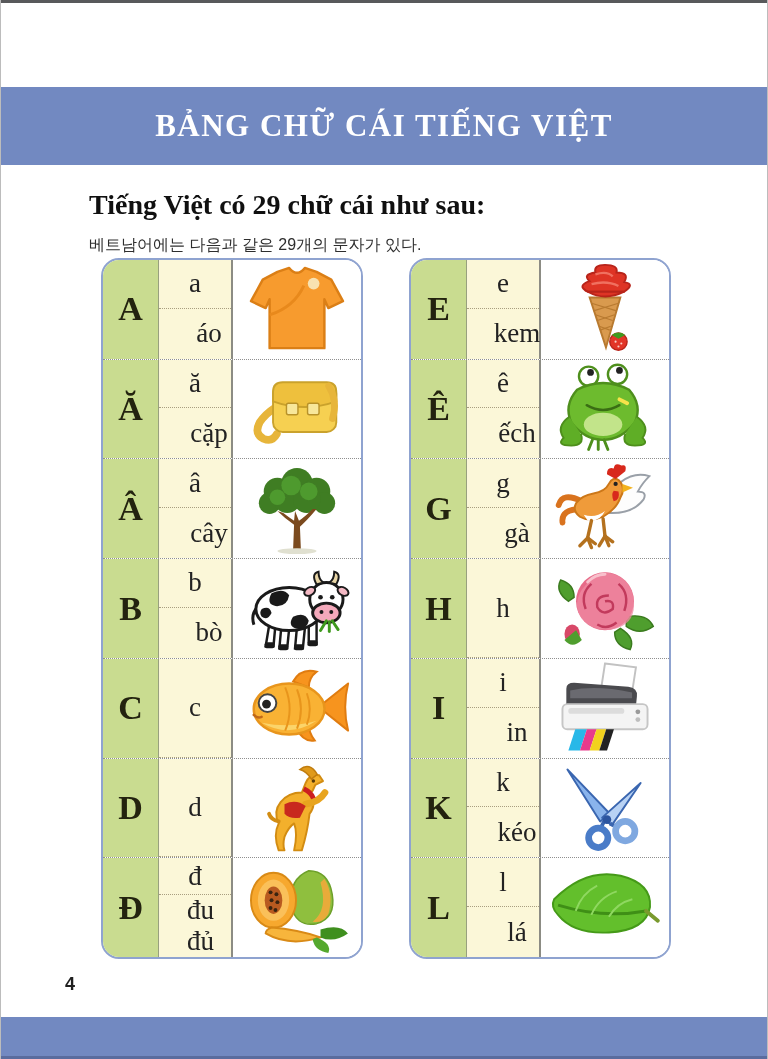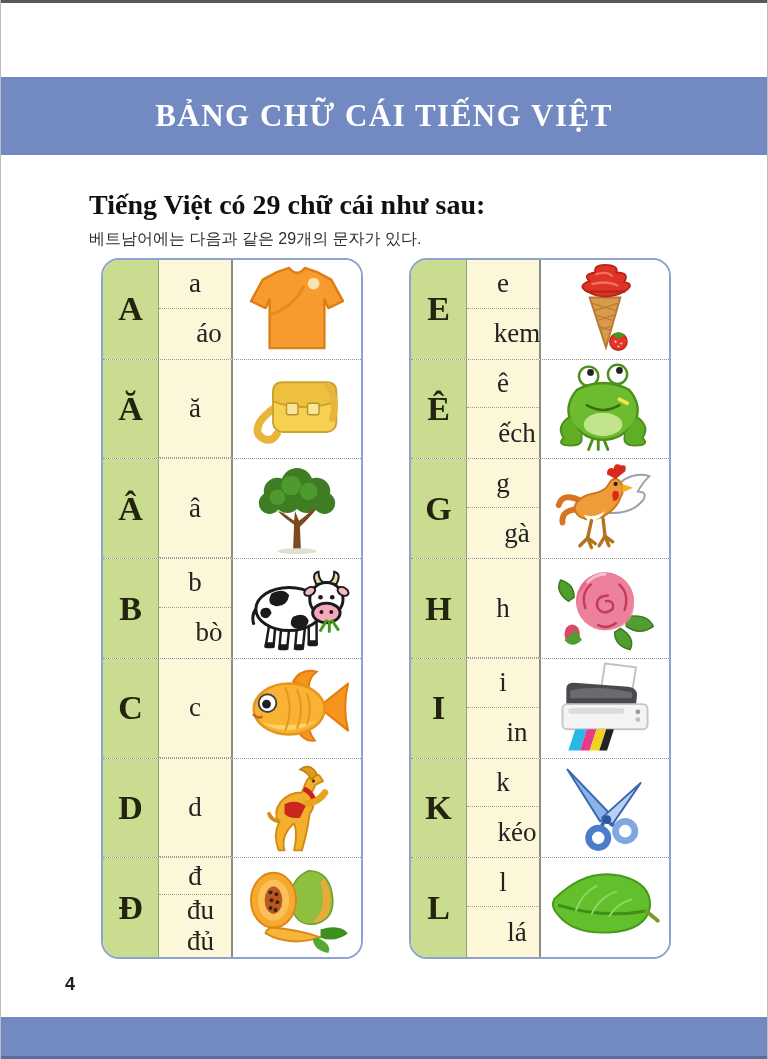--- a/index.html
+++ b/index.html
@@ -11,32 +11,32 @@
   }
   .page {
     position:relative; width:768px; height:1059px; background:#fff;
     border-left:1px solid #bcbcbc; border-right:1px solid #bcbcbc;
   }
   .topline {
     position:absolute; top:0; left:0; right:0; height:3px;
     background:var(--top-line,#58595b);
   }
   .banner {
-    position:absolute; top:77px; left:0; right:0; height:78px;
+    position:absolute; top:87px; left:0; right:0; height:78px;
     background:var(--banner-blue,#7289c1);
     display:flex; align-items:center; justify-content:center;
   }
   .banner h1 {
     color:#fff; font-size:31px; font-weight:bold; letter-spacing:1.5px;
     font-family:"Liberation Serif","DejaVu Serif",serif;
   }
   .intro { position:absolute; left:88px; top:189px; }
   .intro .vi { font-size:28px; font-weight:bold; color:#101010; }
   .intro .ko {
-    font-size:16px; color:#2e2e2e; margin-top:8px;
+    font-size:16px; color:#2e2e2e; margin-top:14px;
     font-family:"Liberation Sans","DejaVu Sans",sans-serif;
   }
   .atable {
     position:absolute; top:258px; width:262px; height:701px;
     border:2px solid var(--table-border,#8fa3d0); border-radius:18px;
     overflow:hidden; background:#fff;
     display:flex; flex-direction:column;
   }
   .atable.left  { left:100px; }
   .atable.right { left:408px; }
@@ -104,40 +104,42 @@
             </svg>
           </span>
         </div>
       </div>
       <div class="trow">
         <div class="cell-upper">
           <span>Ă</span>
         </div>
         <div class="cell-mid">
           <div class="mid-top">ă</div>
+          <div class="mid-bottom">cặp</div>
         </div>
         <div class="cell-img">
           <span class="pic">
             <svg viewBox="0 0 110 96" width="110" height="92">
               <path d="M60 34 Q28 44 16 62 Q10 74 20 79 Q29 83 34 74" fill="none" stroke="#e7b53a" stroke-width="8" stroke-linecap="round"></path>
               <rect x="30" y="22" width="66" height="50" rx="10" fill="#f6d051" stroke="#caa22c" stroke-width="2"></rect>
               <path d="M30 40 Q63 52 96 40 L96 30 Q96 20 86 20 L40 20 Q30 20 30 30 Z" fill="#eec03d" stroke="#caa22c" stroke-width="2"></path>
               <rect x="44" y="42" width="12" height="12" rx="2" fill="#f8e79a" stroke="#b8922a" stroke-width="1.5"></rect>
               <rect x="66" y="42" width="12" height="12" rx="2" fill="#f8e79a" stroke="#b8922a" stroke-width="1.5"></rect>
               <path d="M88 24 Q98 40 92 58" stroke="#e7b53a" stroke-width="7" fill="none" stroke-linecap="round"></path>
             </svg>
           </span>
         </div>
       </div>
       <div class="trow">
         <div class="cell-upper">
           <span>Â</span>
         </div>
         <div class="cell-mid">
           <div class="mid-top">â</div>
+          <div class="mid-bottom">cây</div>
         </div>
         <div class="cell-img">
           <span class="pic">
             <svg viewBox="0 0 100 96" width="102" height="94">
               <g fill="#3f7d23">
                 <circle cx="50" cy="22" r="16"></circle>
                 <circle cx="30" cy="30" r="14"></circle>
                 <circle cx="70" cy="30" r="14"></circle>
                 <circle cx="22" cy="42" r="11"></circle>
                 <circle cx="78" cy="42" r="11"></circle>

